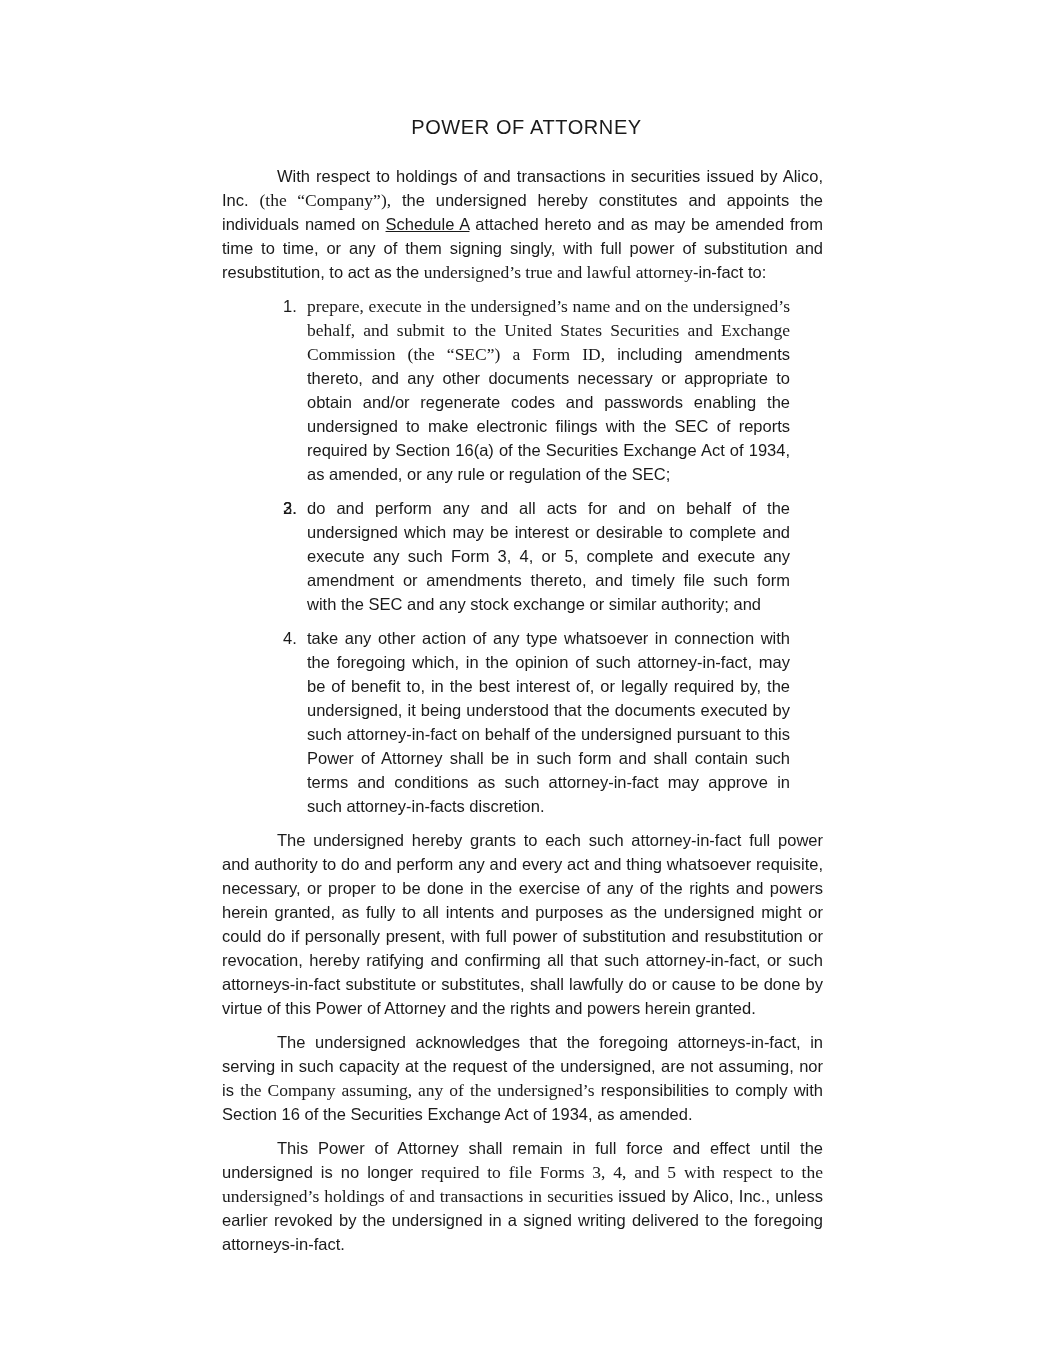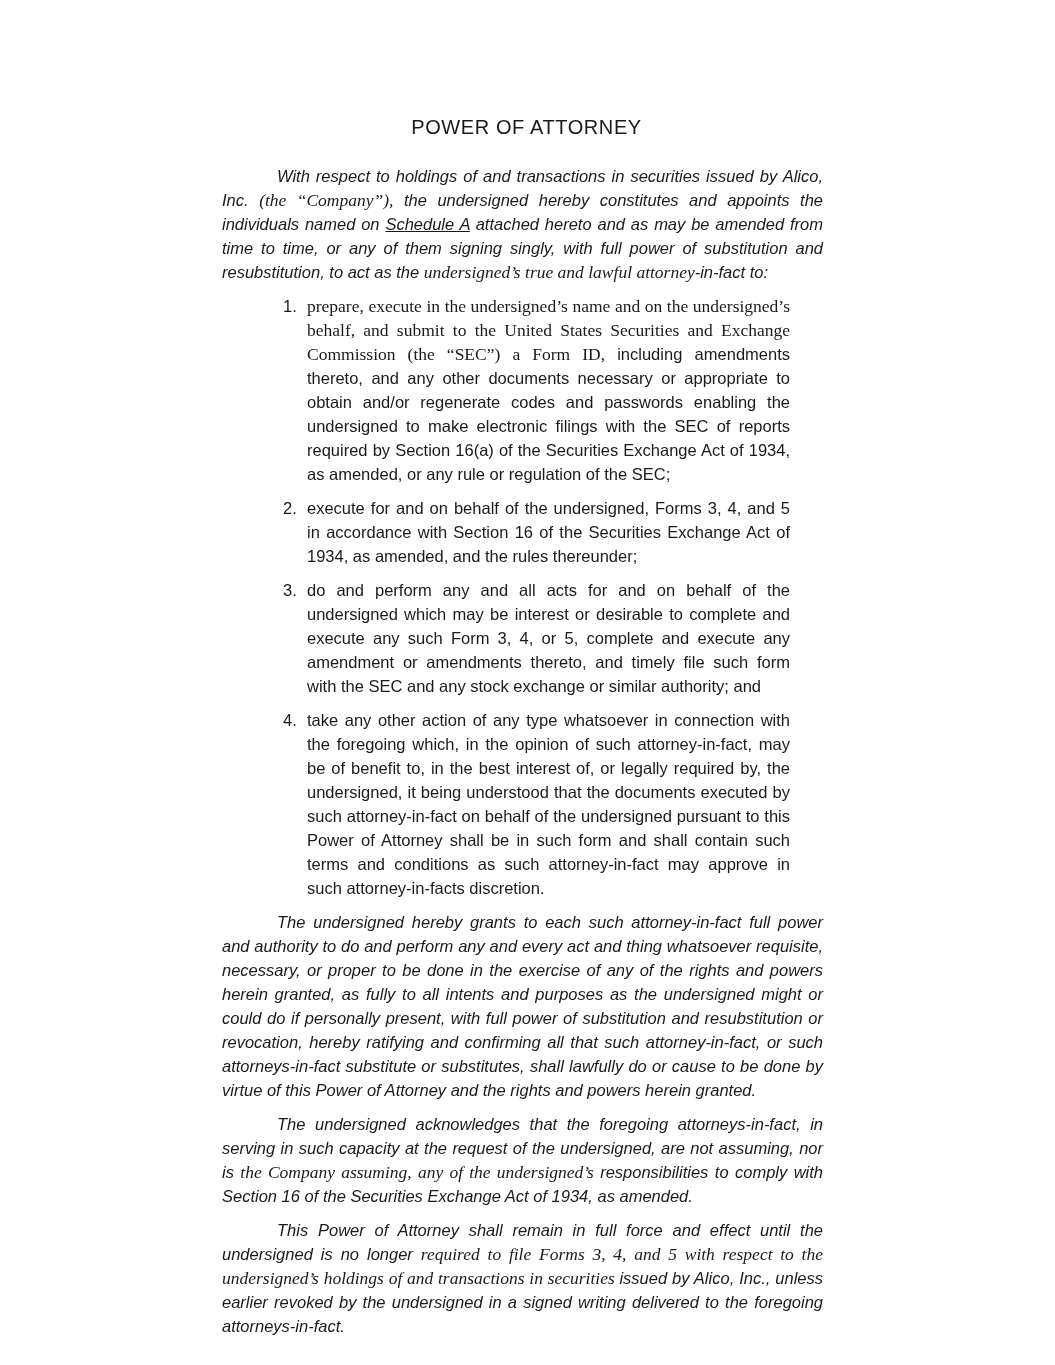--- a/index.html
+++ b/index.html
@@ -27,21 +27,20 @@
     font-size: 20px;
     font-weight: 400;
     letter-spacing: 0.6px;
     line-height: 24px;
     font-family: "Liberation Sans", "DejaVu Sans", sans-serif;
   }
   .para {
     margin: 0 8px 10px 0;
     text-align: justify;
     text-indent: 55px;
-    font-style: italic;
   }
   .poa-list {
     list-style: none;
     margin: 0;
     padding: 0;
   }
   .poa-list li {
     position: relative;
     padding-left: 85px;
     margin: 0 41px 10px 0;
@@ -72,21 +71,20 @@
 
   <p class="para"><span class="seg-sans">With respect to holdings of and transactions in securities issued by Alico, Inc. </span><span class="seg-serif">(the “Company”),</span><span class="seg-sans"> the undersigned hereby constitutes and appoints the individuals named on </span><span class="seg-sans seg-underline">Schedule A</span><span class="seg-sans"> attached hereto and as may be amended from time to time, or any of them signing singly, with full power of substitution and resubstitution, to act as the </span><span class="seg-serif">undersigned’s true and lawful attorney</span><span class="seg-sans">-in-fact to:</span></p>
 
   <ol class="poa-list">
     <li>
       <span class="num">1.</span>
       <div><span class="seg-serif">prepare, execute in the undersigned’s name and on the undersigned’s behalf, and submit to the United States Securities and Exchange Commission (the “SEC”) a Form ID, </span><span class="seg-sans">including amendments thereto, and any other documents necessary or appropriate to obtain and/or regenerate codes and passwords enabling the undersigned to make electronic filings with the SEC of reports required by Section 16(a) of the Securities Exchange Act of 1934, as amended, or any rule or regulation of the SEC;</span></div>
     </li>
     <li>
       <span class="num">2.</span>
-      <div><span class="seg-sans">execute for and on behalf of the undersigned, Forms 3, 4, and 5 in accordance with Section 16 of the Securities Exchange Act of 1934, as amended, and the rules thereunder;</span></div>
     </li>
     <li>
       <span class="num">3.</span>
       <div><span class="seg-sans">do and perform any and all acts for and on behalf of the undersigned which may be interest or desirable to complete and execute any such Form 3, 4, or 5, complete and execute any amendment or amendments thereto, and timely file such form with the SEC and any stock exchange or similar authority; and</span></div>
     </li>
     <li>
       <span class="num">4.</span>
       <div><span class="seg-sans">take any other action of any type whatsoever in connection with the foregoing which, in the opinion of such attorney-in-fact, may be of benefit to, in the best interest of, or legally required by, the undersigned, it being understood that the documents executed by such attorney-in-fact on behalf of the undersigned pursuant to this Power of Attorney shall be in such form and shall contain such terms and conditions as such attorney-in-fact may approve in such attorney-in-facts discretion.</span></div>
     </li>
   </ol>

